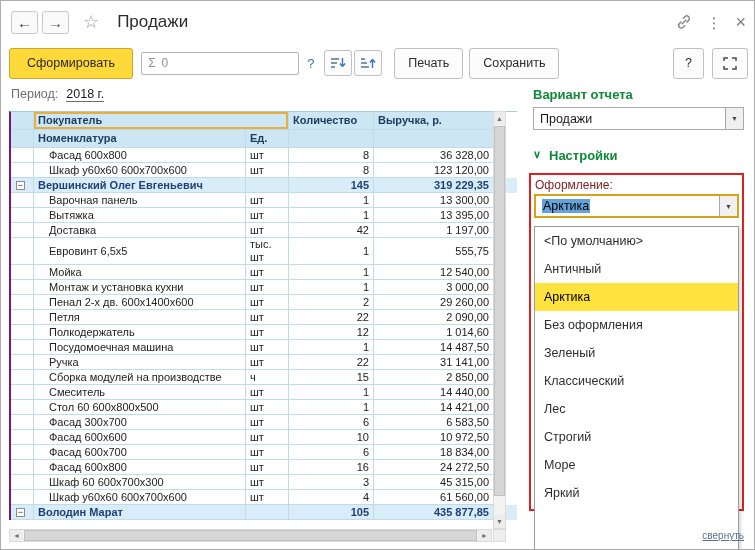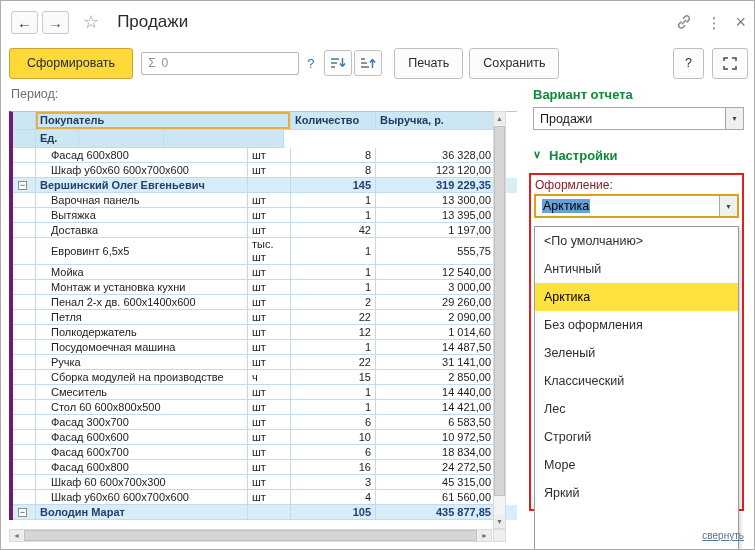--- a/index.html
+++ b/index.html
@@ -30,26 +30,26 @@
   .sum-field { width:158px; height:23px; border:1px solid #B5B5B5; border-radius:2px;
     margin-left:8px; display:flex; align-items:center; padding:0 6px; gap:6px;
     font-size:12px; color:#909090; background:#fff; }
   .help-link { color:#2F71C4; font-size:13px; margin:0 10px 0 8px; cursor:pointer; }
   .icon-btn { width:28px; height:26px; border:1px solid #BFBFBF; border-radius:3px;
     background:#FCFCFC; display:flex; align-items:center; justify-content:center; cursor:pointer; }
   .pair { display:flex; gap:2px; margin-right:12px; }
   .toolbar .gap { width:6px; }
   .tbr { margin-left:auto; display:flex; gap:8px; }
   
-  .period-row { position:absolute; top:86px; left:10px; font-size:12.5px; display:flex; gap:8px;flex-direction:column; }
+  .period-row { position:absolute; top:86px; left:10px; font-size:12.5px; display:flex; gap:8px; }
   .period-label { color:#6E6E6E; }
   .period-value { color:#1A1A1A; border-bottom:1px solid #6E6E6E; cursor:pointer; }
   
   .report { position:absolute; top:110px; left:8px; width:508px;
-    border-left:4px solid #701a75; border-top:1px solid #A9CBE0; font-size:11px; }
+    border-left:2px solid #701a75; border-top:1px solid #A9CBE0; font-size:11px; }
   .t-row { display:flex; align-items:stretch; min-height:15px; background:#fff; }
   .cell { border-right:1px solid #BFDCEC; border-bottom:1px solid #BFDCEC;
     padding:0 4px; display:flex; align-items:center; overflow:hidden; line-height:13px; }
   .c-gutter { flex:0 0 23px; padding:0; justify-content:flex-start; align-items:center; }
   .c-name { flex:0 0 212px; }
   .c-unit { flex:0 0 43px; white-space:normal; }
   .c-qty { flex:0 0 85px; justify-content:flex-end; }
   .c-rev { flex:0 0 120px; justify-content:flex-end; }
   .c-span { flex:0 0 255px; }
   .hdr .cell { background:#CDE6F4; color:#1B3E60; font-weight:bold; height:18px; }
@@ -171,20 +171,21 @@
 
 <div class="report">
   <div class="t-row hdr">
     <div class="cell c-gutter"></div>
     <div class="cell c-span hdr-sel">Покупатель</div>
     <div class="cell c-qty" style="justify-content:flex-start;">Количество</div>
     <div class="cell c-rev" style="justify-content:flex-start;">Выручка, р.</div>
   </div>
   <div class="t-row hdr">
     <div class="cell c-gutter"></div>
+    <div class="cell c-name">Номенклатура</div>
     <div class="cell c-unit">Ед.</div>
     <div class="cell c-qty"></div>
     <div class="cell c-rev"></div>
   </div>
   <div>
       <div class="t-row row-item">
     <div class="cell c-gutter">
       
     </div>
     <div class="cell c-name">Фасад 600x800</div>

